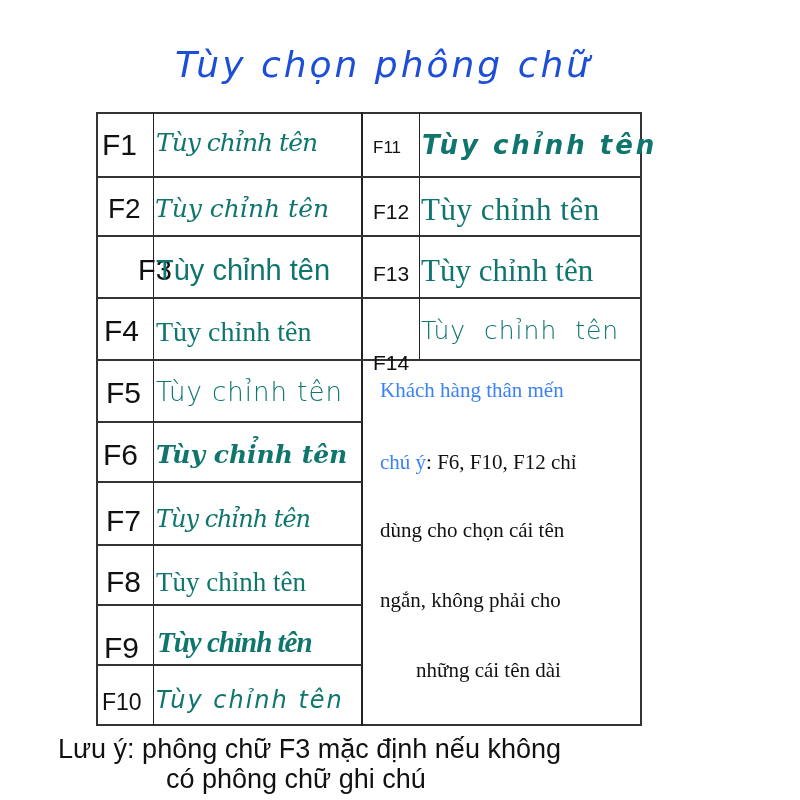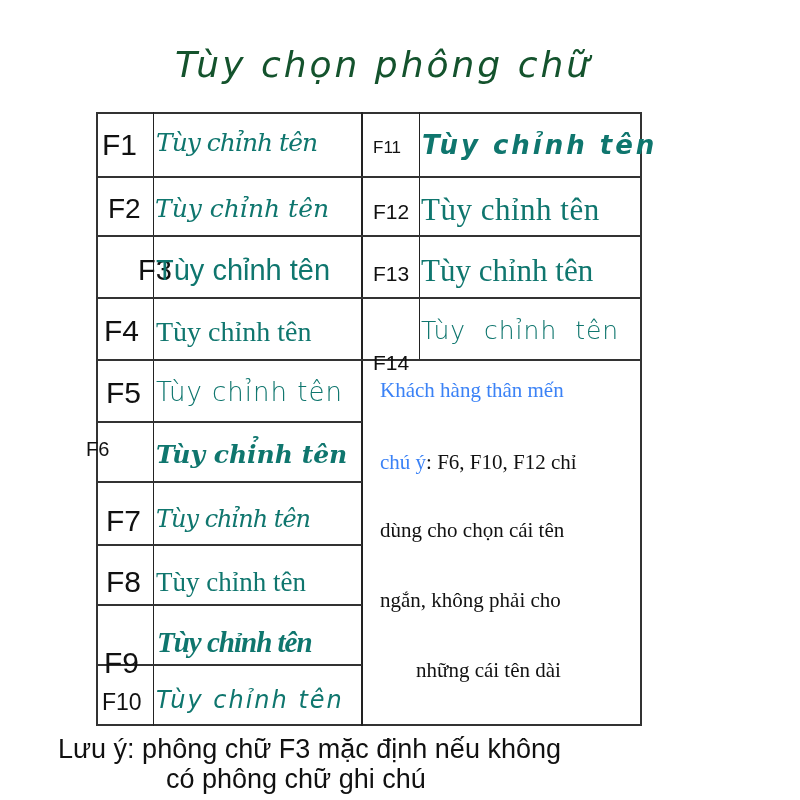--- a/index.html
+++ b/index.html
@@ -1,17 +1,17 @@
 <!DOCTYPE html>
 <html><head>
 <meta charset="utf-8">
 <style>
   html, body { margin:0; padding:0; background:#ffffff; }
   body { width:800px; height:800px; position:relative; overflow:hidden; font-family:"Liberation Sans", sans-serif; color:#111; }
-  .title { position:absolute; left:175px; top:44px; font-family:"DejaVu Sans", sans-serif; font-style:italic; font-size:36px; letter-spacing:3px; color:#14532d; }
+  .title { position:absolute; left:175px; top:44px; font-family:"DejaVu Sans", sans-serif; font-style:italic; font-size:36px; letter-spacing:3px; color:#1d4ed8; }
   .tbl { position:absolute; left:96px; top:112px; width:546px; height:614px; border:2px solid #333; box-sizing:border-box; }
   .vline { position:absolute; background:#222; }
   .hline { position:absolute; height:2px; background:#333; }
   .code { position:absolute; font-family:"Liberation Sans", sans-serif; color:#111; text-align:center; }
   .sample { position:absolute; white-space:nowrap; color:#0f766e; }
   .note { position:absolute; left:380px; font-family:"Liberation Serif", serif; font-size:21px; white-space:nowrap; color:#111; }
   .gray { color:#3b82f6; }
   .footer { position:absolute; font-family:"Liberation Sans", sans-serif; font-size:27px; color:#111; white-space:nowrap; }
 </style>
 </head>
@@ -48,30 +48,30 @@
 
 <div class="code" style="left:107px; top:254px; font-size:29px;margin-left:31px;">F3</div>
 <div class="sample" style="left:156px; top:254px; font-family:'Liberation Sans', sans-serif; font-size:29px;">Tùy chỉnh tên</div>
 
 <div class="code" style="left:104px; top:314px; font-size:30px;">F4</div>
 <div class="sample" style="left:156px; top:316px; font-family:'Liberation Serif', serif; font-size:28px;">Tùy chỉnh tên</div>
 
 <div class="code" style="left:106px; top:376px; font-size:30px;">F5</div>
 <div class="sample" style="left:156px; top:377px; font-family:'DejaVu Sans', sans-serif; font-weight:200; font-size:26px; letter-spacing:1px;">Tùy chỉnh tên</div>
 
-<div class="code" style="left:86px; top:438px; font-size:20px;">F6</div>
+<div class="code" style="left:103px; top:438px; font-size:30px;">F6</div>
 <div class="sample" style="left:156px; top:440px; font-family:'DejaVu Serif', serif; font-style:italic; font-weight:bold; font-size:25px;">Tùy chỉnh tên</div>
 
 <div class="code" style="left:106px; top:504px; font-size:30px;">F7</div>
 <div class="sample" style="left:156px; top:505px; font-family:'DejaVu Serif', serif; font-style:italic; font-size:24px; letter-spacing:-1px;">Tùy chỉnh tên</div>
 
 <div class="code" style="left:106px; top:565px; font-size:30px;">F8</div>
 <div class="sample" style="left:156px; top:567px; font-family:'Liberation Serif', serif; font-size:27px;">Tùy chỉnh tên</div>
 
-<div class="code" style="left:104px; top:646px; font-size:30px;">F9</div>
+<div class="code" style="left:104px; top:631px; font-size:30px;">F9</div>
 <div class="sample" style="left:157px; top:626px; font-family:'Liberation Serif', serif; font-style:italic; font-weight:bold; font-size:29px; letter-spacing:-1px;">Tùy chỉnh tên</div>
 
 <div class="code" style="left:102px; top:689px; font-size:23px;">F10</div>
 <div class="sample" style="left:156px; top:686px; font-family:'DejaVu Sans', sans-serif; font-style:italic; font-weight:200; font-size:24px; letter-spacing:2px;">Tùy chỉnh tên</div>
 
 <div class="code" style="left:373px; top:138px; font-size:17px;">F11</div>
 <div class="sample" style="left:422px; top:130px; font-family:'DejaVu Sans', sans-serif; font-style:italic; font-weight:bold; font-size:26px; letter-spacing:3px;">Tùy chỉnh tên</div>
 
 <div class="code" style="left:373px; top:200px; font-size:21px;">F12</div>
 <div class="sample" style="left:421px; top:192px; font-family:'Liberation Serif', serif; font-size:31px; letter-spacing:0.5px;">Tùy chỉnh tên</div>

